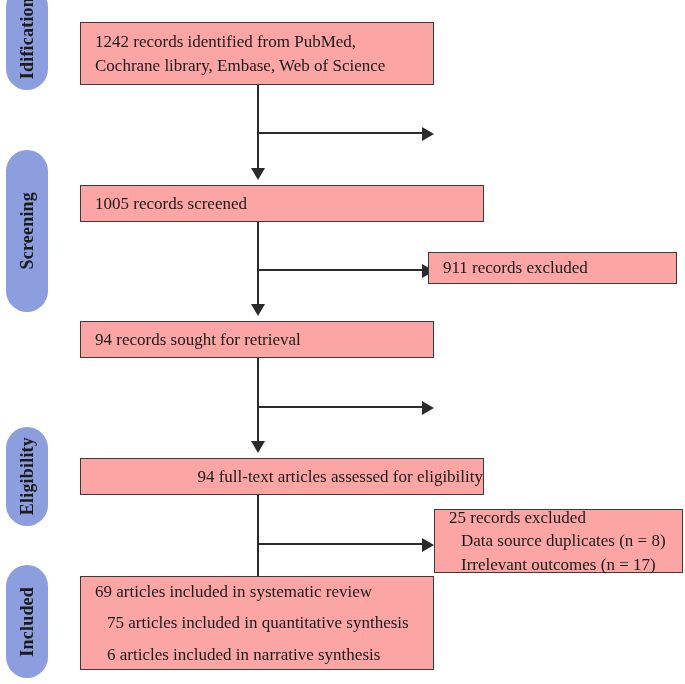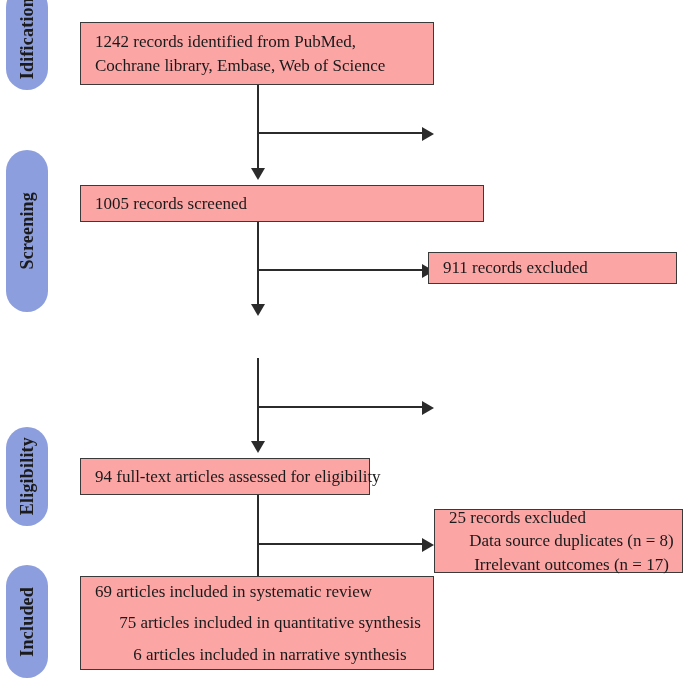--- a/index.html
+++ b/index.html
@@ -54,21 +54,20 @@
   }
   .flow-box .line {
     font-size: 17px;
     line-height: 1.38;
     color: #1a1a1a;
     padding-left: 14px;
     white-space: nowrap;
   }
   .flow-box .line.indent {
     padding-left: 26px;
-    text-align: center;
   }
 
   
   .v-line {
     position: absolute;
     width: 2px;
     background: #2b2b2b;
   }
   .h-line {
     position: absolute;
@@ -135,22 +134,25 @@
 
   <div class="flow-box" style="left:80px;top:22px;width:354px;height:63px;">
     <div class="line">1242 records identified from PubMed,</div>
     <div class="line">Cochrane library, Embase, Web of Science</div>
   </div>
 
   <div class="flow-box" style="left:80px;top:185px;width:404px;height:37px;">
     <div class="line">1005 records screened</div>
   </div>
 
+  <div class="flow-box" style="left:80px;top:321px;width:354px;height:37px;">
+    <div class="line">94 records sought for retrieval</div>
+  </div>
 
-  <div class="flow-box" style="left:80px;top:458px;width:290px;height:37px;">
+  <div class="flow-box" style="left:80px;top:458px;width:404px;height:37px;align-items:flex-end;">
     <div class="line">94 full-text articles assessed for eligibility</div>
   </div>
 
   <div class="flow-box" style="left:80px;top:576px;width:354px;height:94px;gap:8px;">
     <div class="line">69 articles included in systematic review</div>
     <div class="line indent">75 articles included in quantitative synthesis</div>
     <div class="line indent">6 articles included in narrative synthesis</div>
   </div>
 
 

